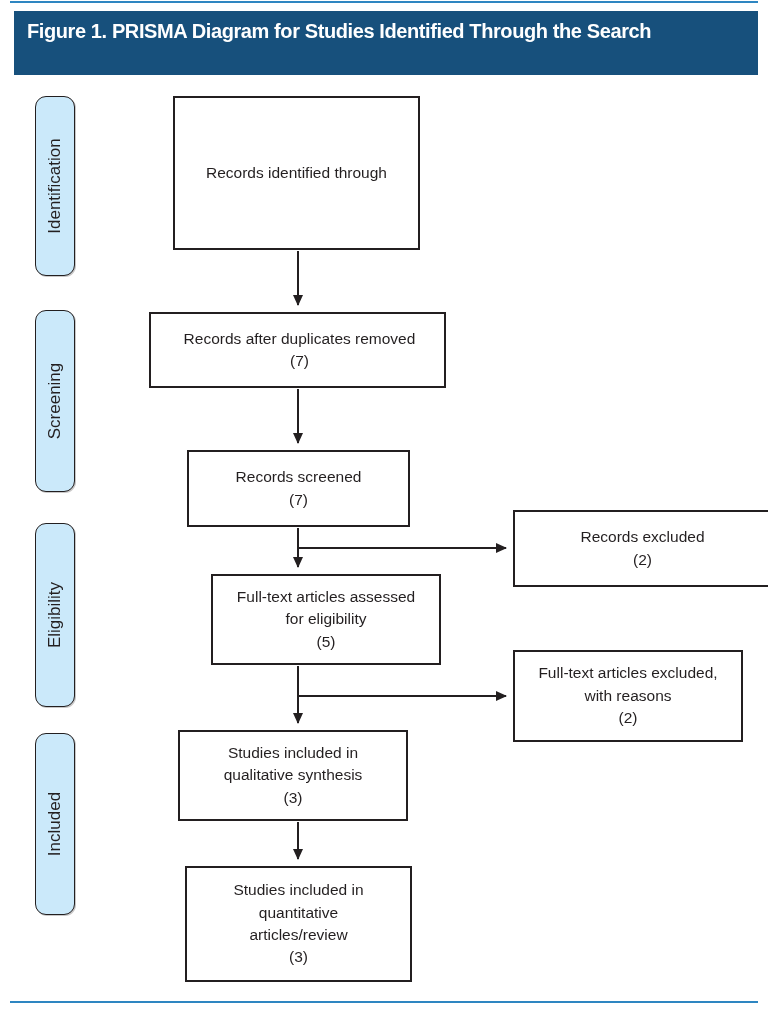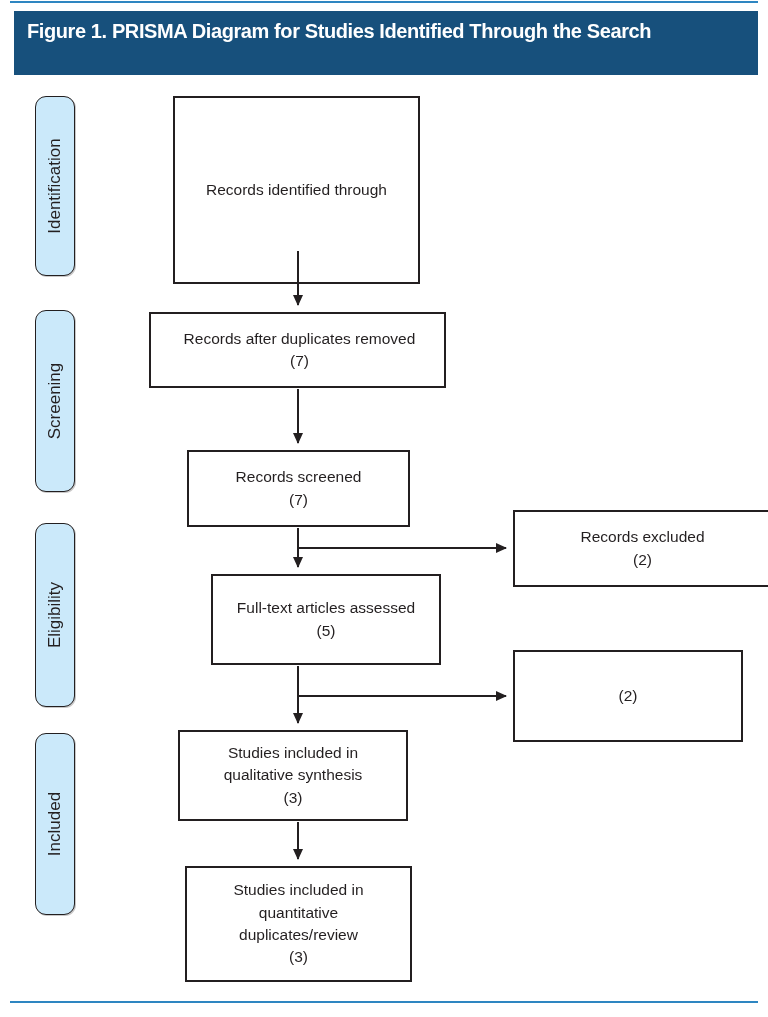--- a/index.html
+++ b/index.html
@@ -42,21 +42,21 @@
 
   .fbox {
     position: absolute; background: #ffffff; border: 2px solid #231f20;
     box-sizing: border-box;
     display: flex; flex-direction: column; align-items: center; justify-content: center;
     text-align: center; font-size: 15.5px; line-height: 1.45; padding: 4px 8px;
   }
   .fbox .main div, .fbox .sources div, .fbox .count { white-space: nowrap; }
   .fbox .sources { margin-top: 9px; }
 
-  .fbox.b1 { left: 173px; top: 96px;  width: 247px; height: 188px; }
+  .fbox.b1 { left: 173px; top: 96px;  width: 247px; height: 154px; }
   .fbox.b2 { left: 149px; top: 312px; width: 297px; height: 76px; padding-left: 12px; }
   .fbox.b3 { left: 187px; top: 450px; width: 223px; height: 77px; }
   .fbox.b4 { left: 513px; top: 510px; width: 259px; height: 77px; }
   .fbox.b5 { left: 183px; top: 574px; width: 230px; height: 91px; margin-left: 28px; }
   .fbox.b6 { left: 513px; top: 650px; width: 230px; height: 92px; }
   .fbox.b7 { left: 178px; top: 730px; width: 230px; height: 91px; }
   .fbox.b8 { left: 185px; top: 866px; width: 227px; height: 116px; }
 
   svg.arrows { position: absolute; left: 0; top: 0; pointer-events: none; }
   svg.arrows line { stroke: #231f20; stroke-width: 2; }
@@ -108,41 +108,46 @@
   <div class="fbox b4">
     <div class="main">
         <div>Records excluded</div>
       </div>
     <div class="count">(2)</div>
   </div>
 
   <div class="fbox b5">
     <div class="main">
         <div>Full-text articles assessed</div>
+        <div>for eligibility</div>
       </div>
     <div class="count">(5)</div>
   </div>
 
   <div class="fbox b6">
+    <div class="main">
+        <div>Full-text articles excluded,</div>
+        <div>with reasons</div>
+      </div>
     <div class="count">(2)</div>
   </div>
 
   <div class="fbox b7">
     <div class="main">
         <div>Studies included in</div>
         <div>qualitative synthesis</div>
       </div>
     <div class="count">(3)</div>
   </div>
 
   <div class="fbox b8">
     <div class="main">
         <div>Studies included in</div>
         <div>quantitative</div>
-        <div>duplicates/review</div>
+        <div>articles/review</div>
       </div>
     <div class="count">(3)</div>
   </div>
 
   <svg class="arrows" width="768" height="1017">
     <defs>
       <marker id="ah" markerUnits="userSpaceOnUse" markerWidth="12" markerHeight="12" refX="10" refY="6" orient="auto">
         <path d="M0,1 L11,6 L0,11 Z" fill="#231f20"></path>
       </marker>
     </defs>

